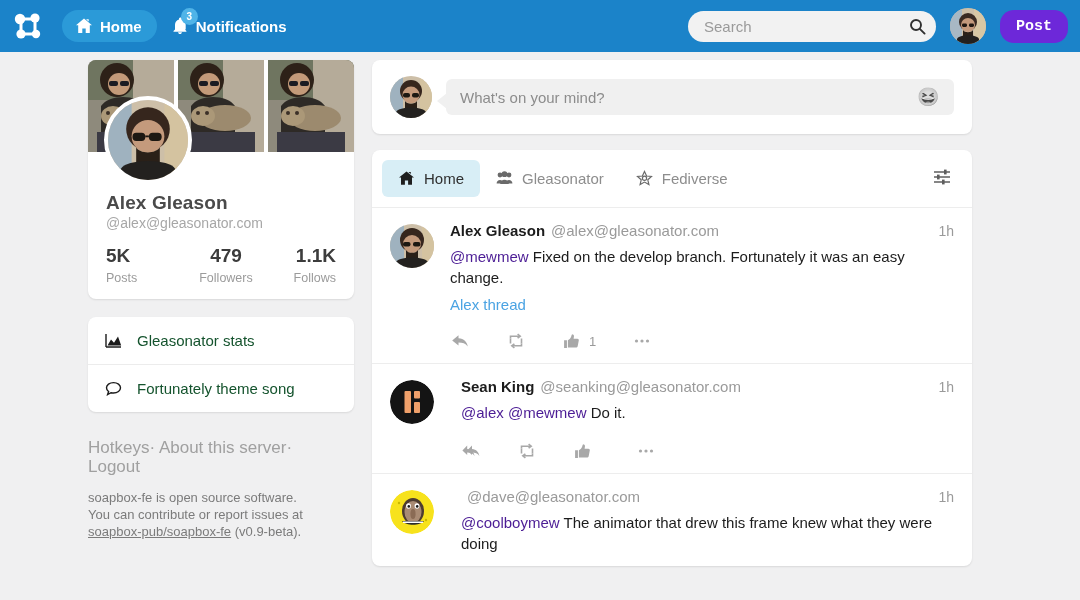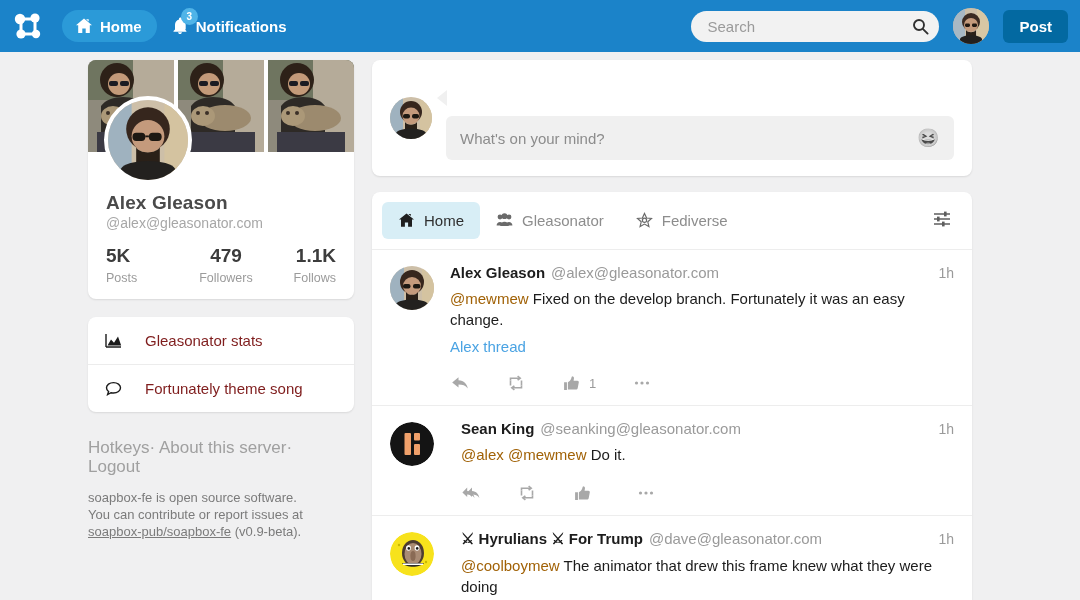--- a/index.html
+++ b/index.html
@@ -67,26 +67,26 @@
     width: 205px;
   }
   .searchbox input::placeholder { color: #9a9a9a; }
   .search-icon { width: 17px; height: 17px; display:block; }
   .nav-avatar {
     width: 36px; height: 36px; border-radius: 50%;
     overflow: hidden; flex: none;
     border: 0;
   }
   .post-btn {
-    background: #0369a1;
+    background: #6d28d9;
     color: #ffffff;
     font-size: 15px; font-weight: bold;
-    border: none; border-radius: 6px;
+    border: none; border-radius: 14px;
     padding: 8px 16px;
-    font-family: Liberation Sans, sans-serif;
+    font-family: Liberation Mono, monospace;
     cursor: pointer;
   }
 
   
   .page { display: flex; width: 1080px; height: 548px; }
   .sidebar { width: 350px; padding-left: 88px; padding-top: 8px; flex: none; }
   .main { width: 600px; margin-left: 22px; padding-top: 8px; flex:none; }
 
   
   .card {
@@ -123,23 +123,23 @@
   .stats { display: flex; margin-top: 14px; }
   .stat { flex: 1; }
   .stat-num { font-size: 19px; font-weight: bold; color: #3c3c3c; }
   .stat-label { font-size: 12.5px; color: #9b9b9b; margin-top: 4px; }
   .stat:nth-child(2) { text-align: center; padding-left: 10px;}
   .stat:nth-child(3) { text-align: right; }
 
   
   .menu-card { width: 266px; margin-top: 18px; }
   .menu-item {
-    display: flex; align-items: center; gap: 22px;
+    display: flex; align-items: center; gap: 14px;
     padding: 14px 16px;
-    font-size: 15px; color: #7f1d1d;
+    font-size: 15px; color: #14532d;
     cursor: pointer;
   }
   .menu-item + .menu-item { border-top: 1px solid #ececec; }
   .menu-icon { width: 19px; height: 19px; display:block; flex:none; }
 
   
   .side-footer { width: 230px; margin-top: 26px; }
   .footer-links { font-size: 17px; color: #a0a0a0; line-height: 19px; }
   .footer-links a { color: #a0a0a0; text-decoration: none; }
   .footer-sep { color: #a0a0a0; }
@@ -157,24 +157,23 @@
   .compose-arrow {
     position: absolute; left: -9px; top: 14px;
     width: 0; height: 0;
     border-top: 8px solid transparent;
     border-bottom: 8px solid transparent;
     border-right: 10px solid #f0f0f0;
   }
   .compose-input {
     background: #f0f0f0;
     border-radius: 6px;
-    height: 44px;
+    height: 36px;
     display: flex; align-items: center;
     padding: 0 14px;
-    margin-top: 40px;
   }
   .compose-input input {
     border: none; outline: none; background: transparent;
     font-family: "Liberation Sans", sans-serif;
     font-size: 15px; color: #444;
     flex: 1;
   }
   .compose-input input::placeholder { color: #8c8c8c; }
   .emoji-btn { font-size: 18px; line-height: 1; filter: grayscale(1); opacity: .85; cursor: pointer; }
 
@@ -201,21 +200,21 @@
   .post { display: flex; padding: 14px 18px 12px 18px; }
   .post + .post { border-top: 1px solid #ededed; gap: 11px; }
   .post-avatar { width: 44px; height: 44px; border-radius: 50%; overflow: hidden; flex:none; margin-top: 2px; }
   .post-avatar svg { width:100%;height:100%;display:block; }
   .post-body { flex: 1; margin-left: 16px; position: relative; }
   .post-head { display: flex; align-items: baseline; }
   .post-name { font-size: 15px; font-weight: bold; color: #1c1c1c; white-space: nowrap; }
   .post-handle { font-size: 15px; color: #9a9a9a; margin-left: 6px; white-space: nowrap; overflow:hidden; }
   .post-time { font-size: 14px; color: #9a9a9a; margin-left: auto; padding-left: 8px; white-space: nowrap; }
   .post-text { font-size: 15px; color: #1c1c1c; line-height: 21px; margin-top: 7px; }
-  .mention { color: #a16207; }
+  .mention { color: #4c1d95; }
   .show-thread { display:block; font-size: 15px; color: #4aa3e3; margin-top: 8px; cursor: pointer; }
   .actions { display: flex; align-items: center; gap: 36px; margin-top: 18px; }
   .action { display: flex; align-items: center; gap: 8px; color: #a8a8a8; cursor: pointer; }
   .action svg { display:block; }
   .action-count { font-size: 13px; color: #9a9a9a; }
 </style>
 </head>
 <body>
 
 <div class="topnav">
@@ -596,21 +595,20 @@
             <circle cx="27.2" cy="16.4" r="1.3" fill="#1a1a1a"></circle>
             <ellipse cx="23" cy="24" rx="2.6" ry="5" fill="#8a6b55"></ellipse>
             <path d="M12 31c4 5 18 5 22 0z" fill="#2b2b2b"></path>
             <path d="M13 31.5h20v1.6H13z" fill="#fff"></path>
             <circle cx="9" cy="13" r="1.2" fill="#c9b800"></circle>
             <circle cx="36" cy="30" r="1.2" fill="#c9b800"></circle>
           </svg>
         </div>
         <div class="post-body">
           <div class="post-head">
-            <span class="post-name">⚔ Hyrulians ⚔ For Trump</span>
             <span class="post-handle">@dave@gleasonator.com</span>
             <span class="post-time">1h</span>
           </div>
           <div class="post-text"><span class="mention">@coolboymew</span><span> The animator that drew this frame knew what they were doing</span></div>
         </div>
       </div>
 
     </div>
   </div>
 </div>

